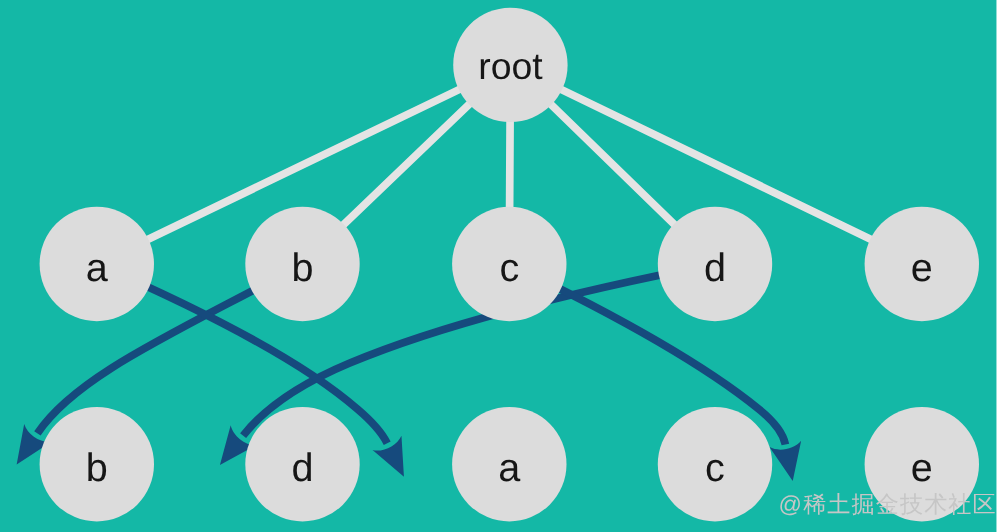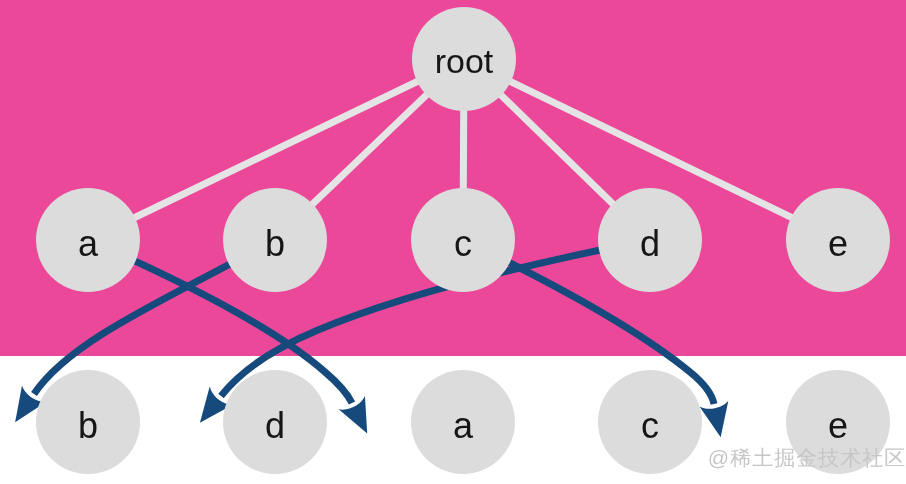--- a/index.html
+++ b/index.html
@@ -7,22 +7,22 @@
     padding: 0;
     background: #ffffff;
     width: 906px;
     height: 484px;
     overflow: hidden;
     font-family: "Liberation Sans", sans-serif;
   }
   .stage {
     position: relative;
     width: 906px;
-    height: 356px;
-    background: #ec4899;
+    height: 484px;
+    background: #14b8a6;
     text-decoration: underline;
   }
   svg { display: block; }
   .tree-edge {
     stroke-width: 7;
     stroke-linecap: round;
     fill: none;
   }
   .move-arrow {
     stroke-width: 7;

